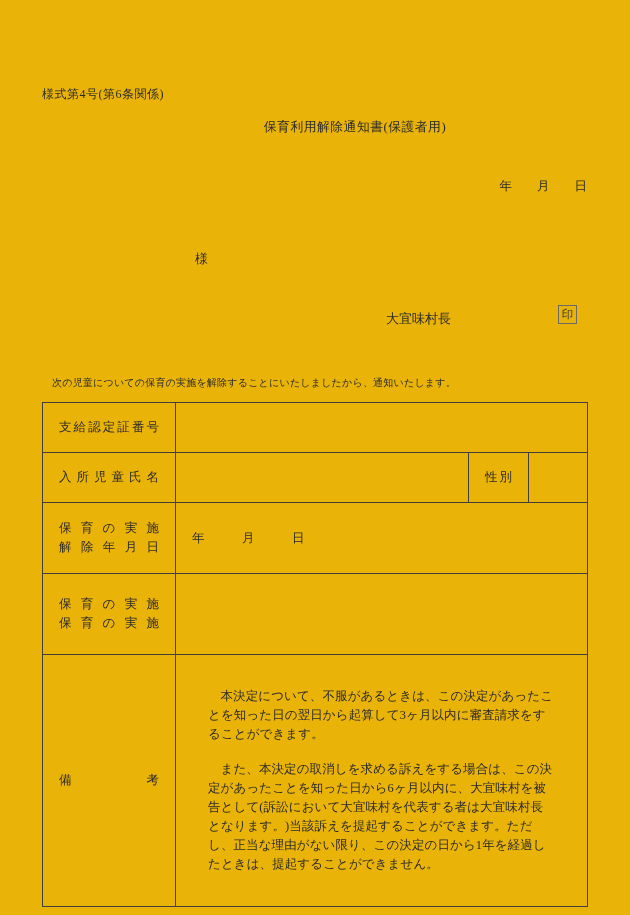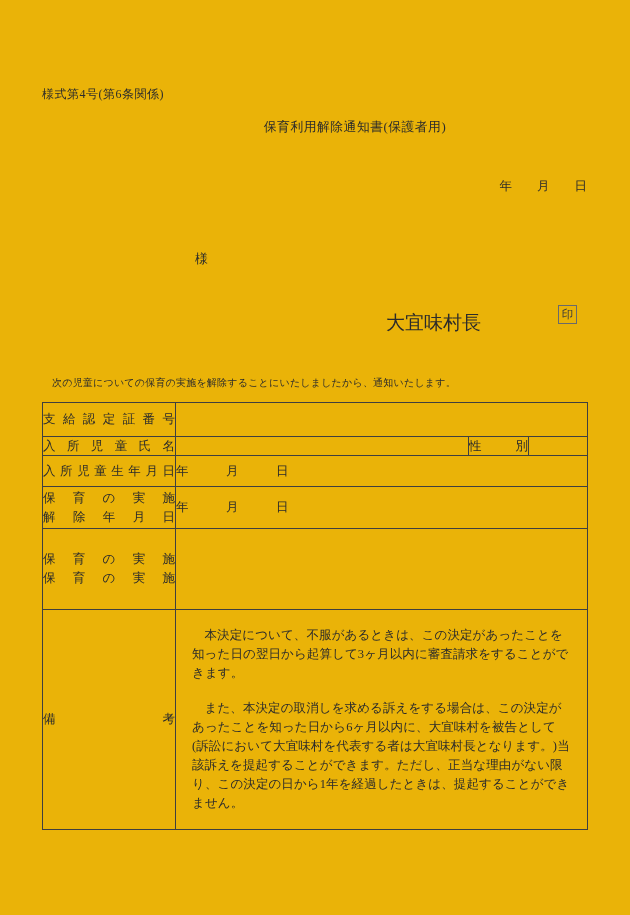--- a/index.html
+++ b/index.html
@@ -10,38 +10,38 @@
     background:#eab308;
     color:#2b2b2b;
     font-family:"Liberation Serif","DejaVu Serif",serif;
     overflow:hidden;
   }
   .abs{position:absolute;}
   .form-number{left:42px;top:86px;font-size:12px;letter-spacing:.5px;}
   .doc-title{left:0;top:119px;width:100%;text-align:center;font-size:12.8px;letter-spacing:.5px;margin-left:40px;}
   .doc-no-block{right:43px;top:175px;text-align:right;font-size:12.5px;line-height:22px;}
   .addressee{left:195px;top:250px;font-size:13px;}
-  .issuer{left:386px;top:310px;font-size:19px;}
+  .issuer{left:386px;top:310px;font-size:13px;}
   .seal-box{
     left:558px;top:305px;width:17px;height:17px;
     border:1px solid #6a6a6a;
     font-size:11.5px;line-height:17px;text-align:center;
     color:#3a3a3a;
   }
   .intro{left:42px;top:376px;width:530px;font-size:10px;text-indent:1em;letter-spacing:.2px;}
 
   table.form{
     position:absolute;left:42px;top:402px;
     width:545px;border-collapse:collapse;table-layout:fixed;
   }
   table.form th,table.form td{
     border:1px solid #3f3f3f;
     font-weight:normal;
     font-size:12.5px;
-    padding:0;
+    padding:16px;
     vertical-align:middle;
     overflow:hidden;
   }
   th.lbl{padding:0 9px;text-align:justify;text-align-last:justify;}
   th.lbl .ln{display:block;text-align:justify;text-align-last:justify;line-height:19px;}
   td.datecell{padding-left:80px;text-align:left;}
   td.remarks{
     vertical-align:top;
     padding:5px 6px 4px 8px;
     font-size:12px;line-height:19px;
@@ -82,24 +82,20 @@
         <tr class="r1">
       <th class="lbl">支給認定証番号</th>
       <td colspan="3"></td>
     </tr>
     <tr class="r2">
       <th class="lbl">入所児童氏名</th>
       <td></td>
       <th class="lbl">性別</th>
       <td></td>
     </tr>
-    <tr class="r3">
-      <th class="lbl">入所児童生年月日</th>
-      <td colspan="3" class="datecell">年　　　月　　　日</td>
-    </tr>
     <tr class="r4">
       <th class="lbl">
         <span class="ln">保育の実施</span>
         <span class="ln">解除年月日</span>
       </th>
       <td colspan="3" class="datecell">年　　　月　　　日</td>
     </tr>
     <tr class="r5">
       <th class="lbl">
         <span class="ln">保育の実施</span>

